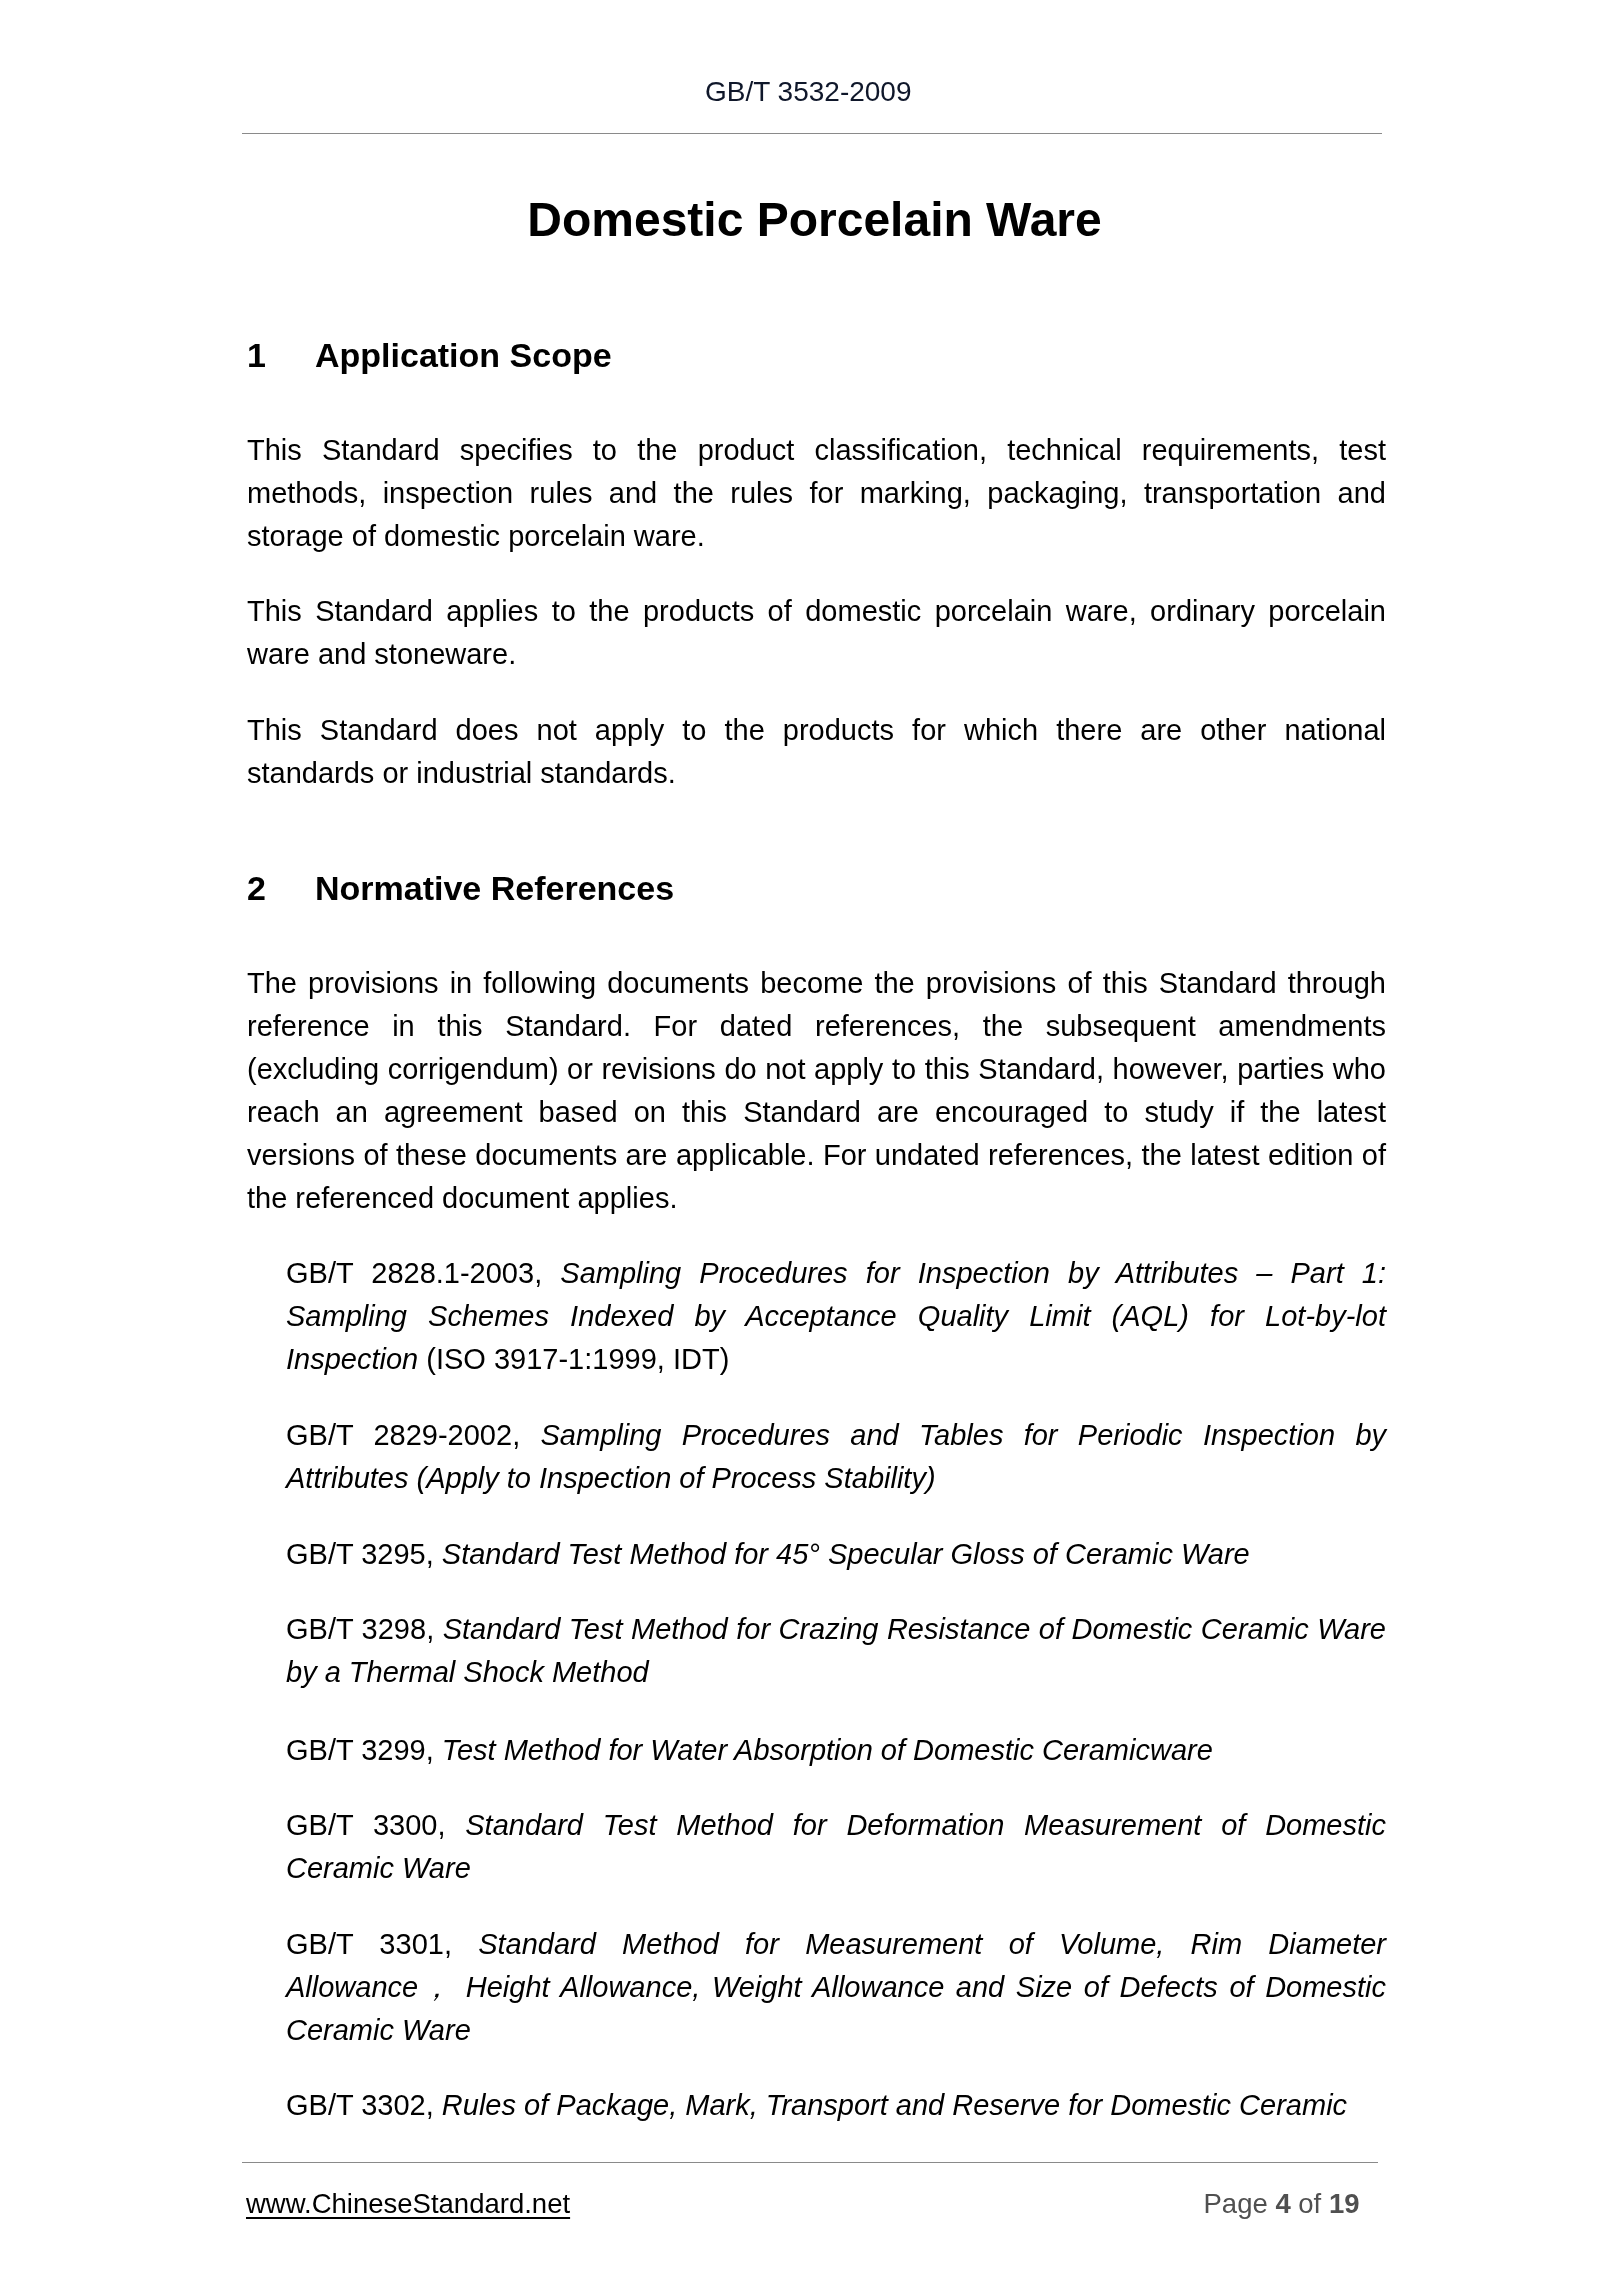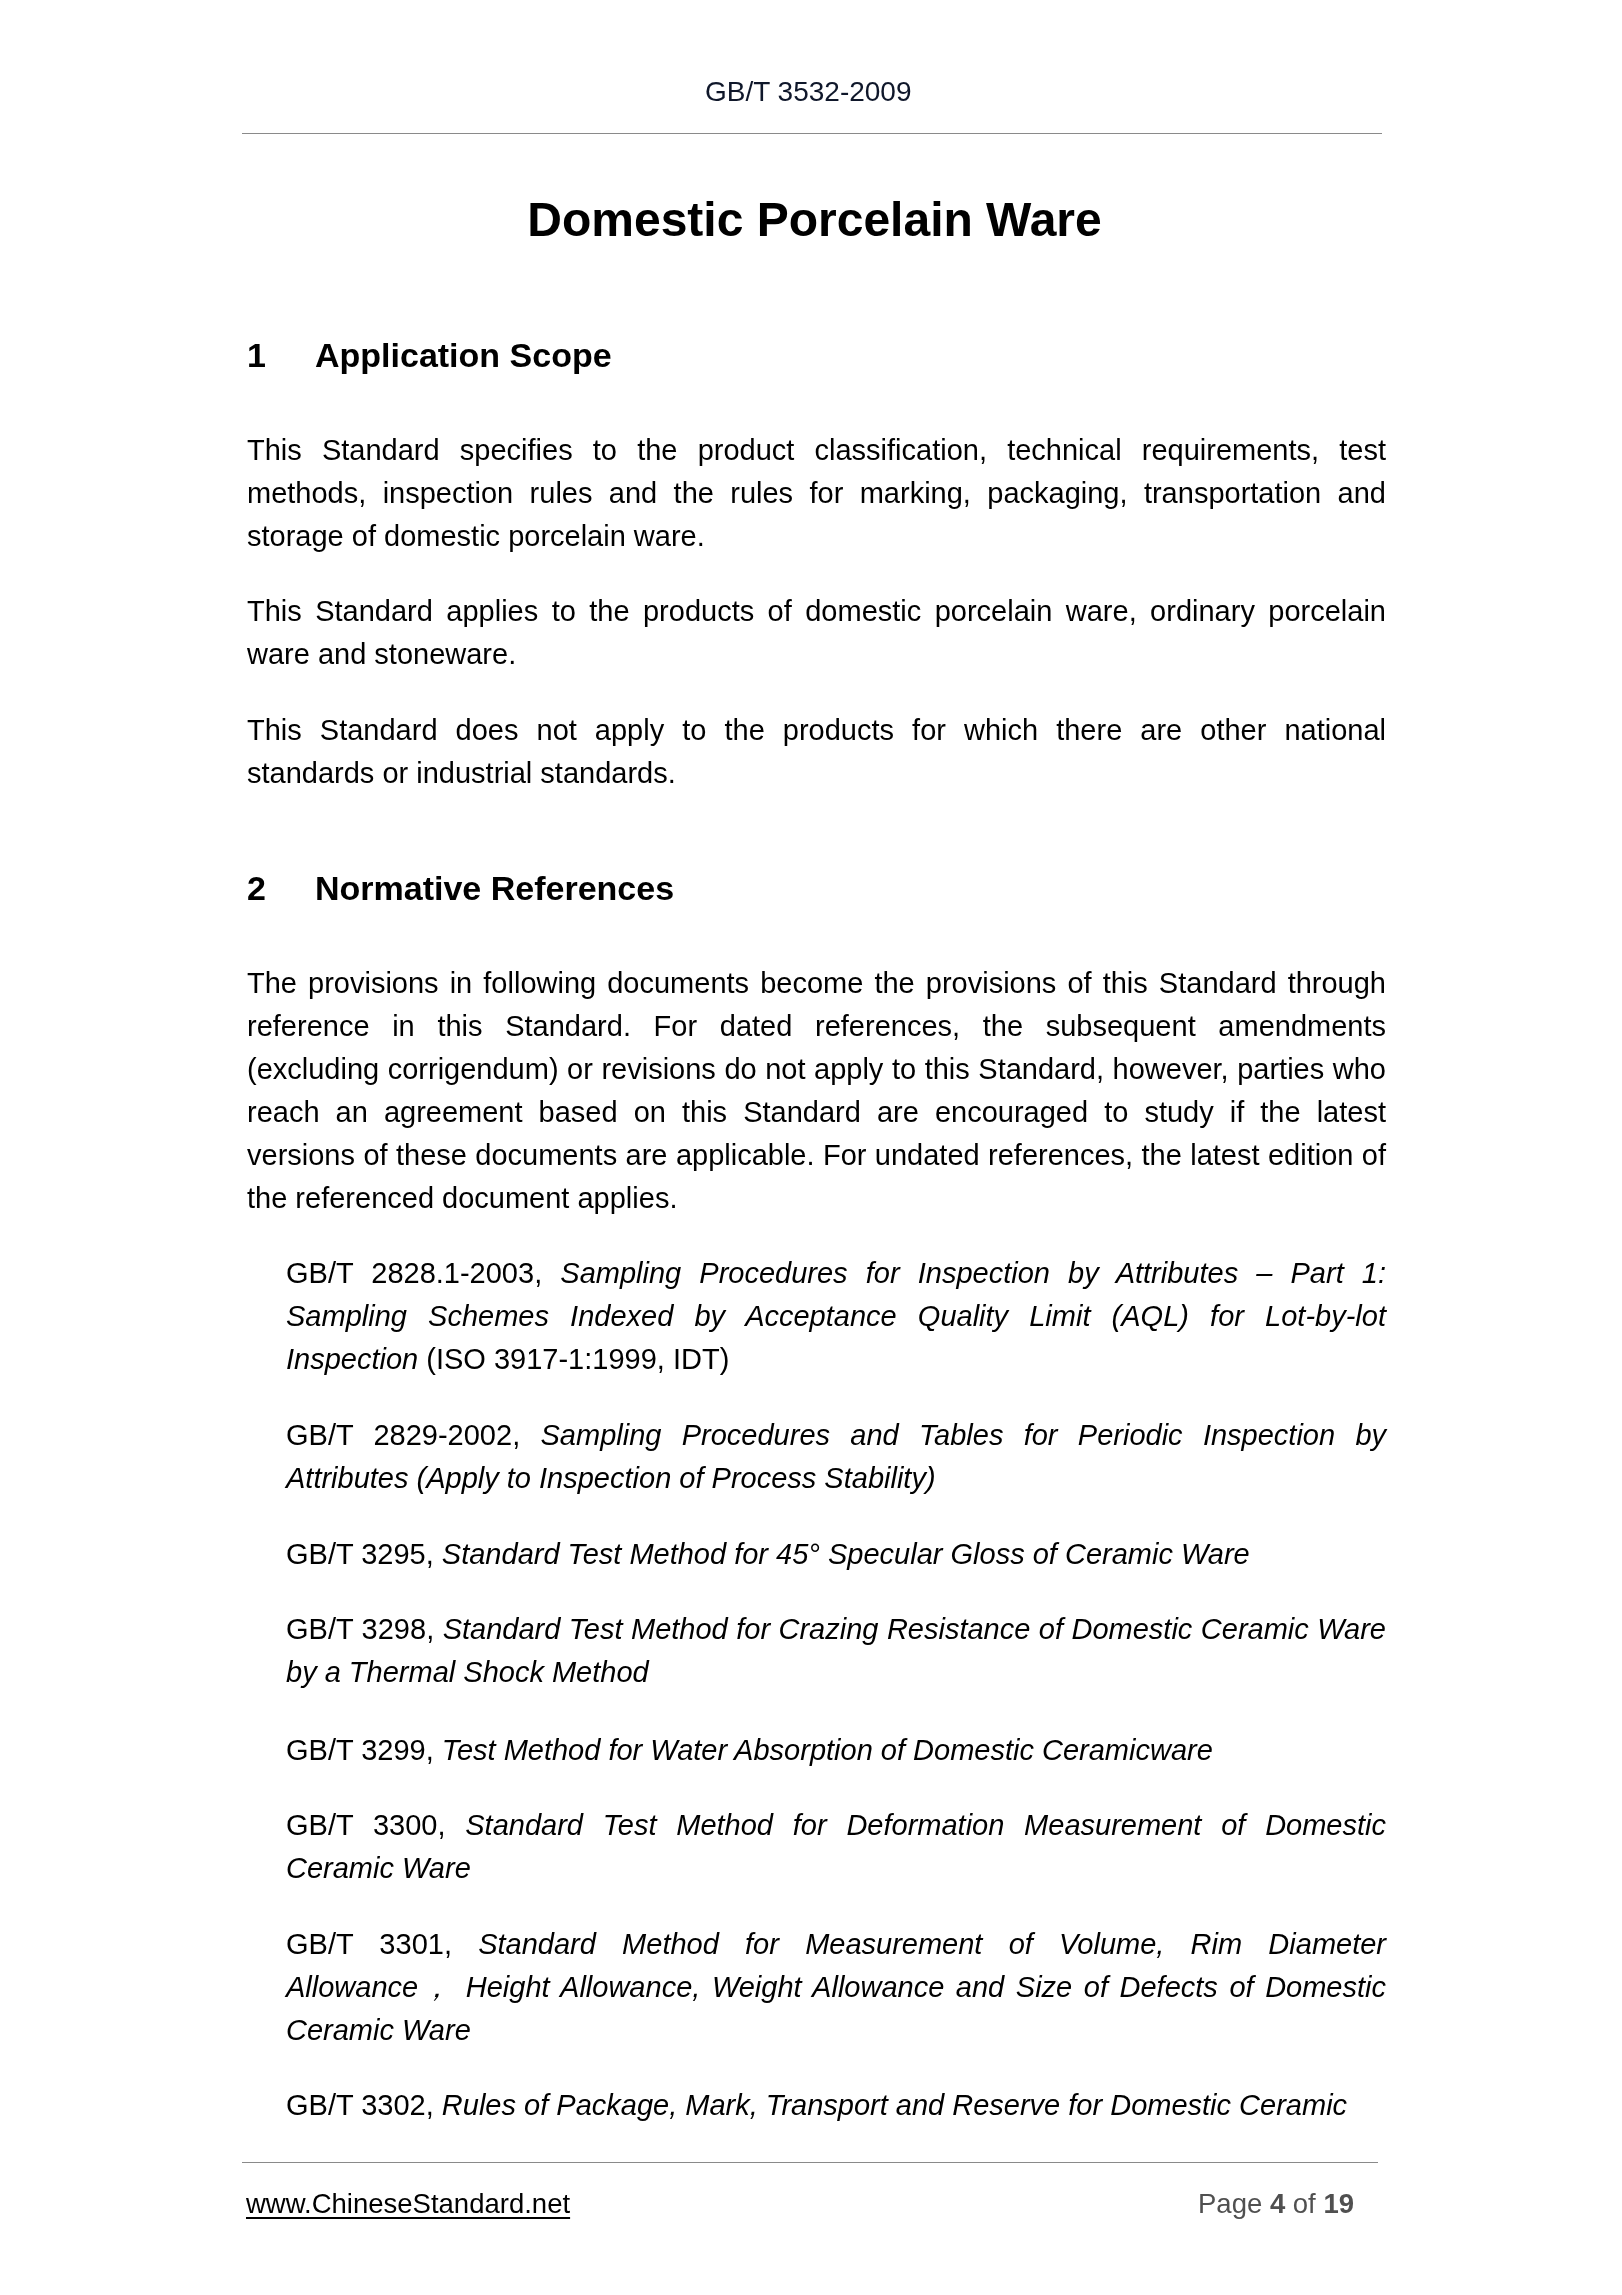--- a/index.html
+++ b/index.html
@@ -105,21 +105,21 @@
     text-underline-offset: 4.2px;
     cursor: pointer;
   }
   .ftr-page {
     left: 1198px;
     width: 167px;
     top: 2186px;
     font-size: 27.5px;
     line-height: 35px;
     color: #505050;
-    text-align: left;
+    text-align: center;
     white-space: nowrap;
   }
   .ftr-page b { font-weight: bold; }
 </style>
 </head>
 <body>
 
 <div class="abs hdr-text">
   <span class="hdr-std">GB/T 3532-2009</span>
 </div>

